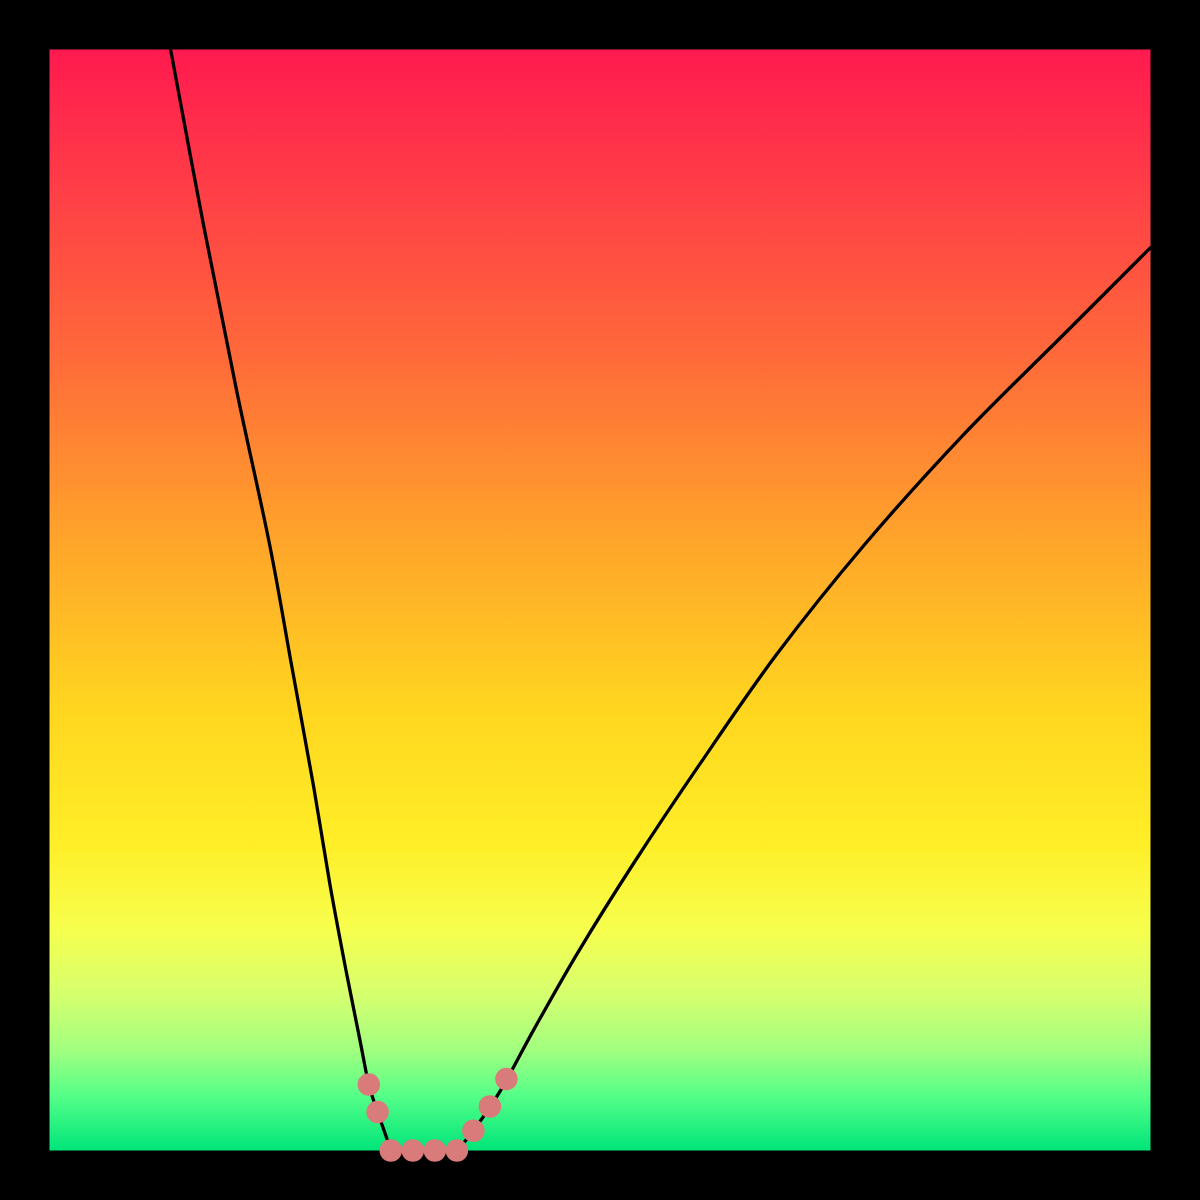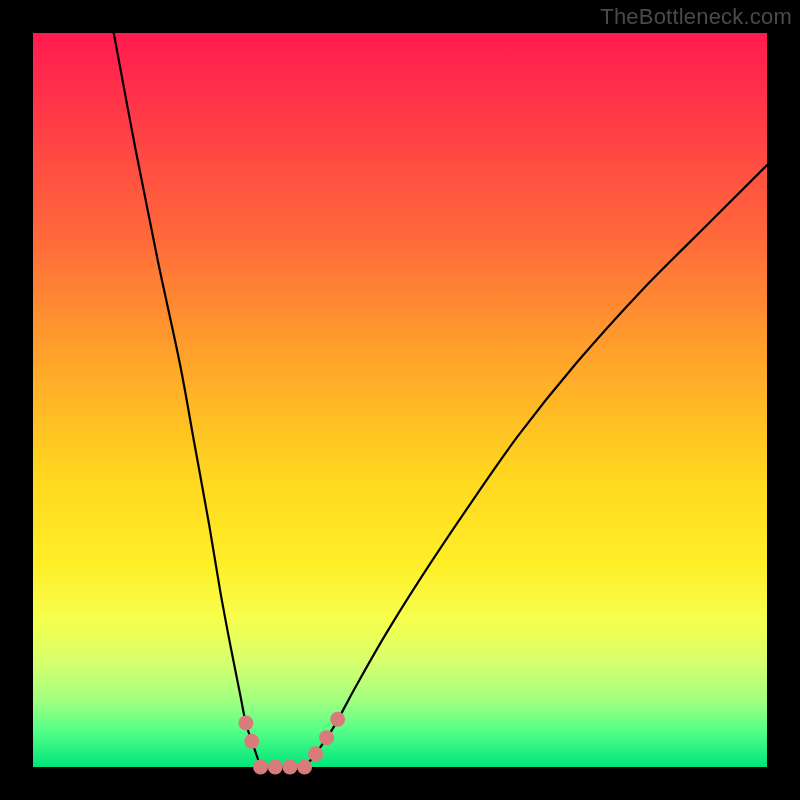--- a/index.html
+++ b/index.html
@@ -66,21 +66,20 @@
   .marker {
     fill: #d97b7b;
     stroke: none;
   }
 </style>
 </head>
 <body>
 
 <div class="stage">
 
-  <div class="attribution">TheBottleneck.com</div>
 
   <div class="plot-area">
     <svg class="curves" viewBox="0 0 734 734">
       <path id="left-curve" class="curve" d="M 80.74 0 C 84.41 19.57333333333334, 95.42 79.51666666666671, 102.76 117.44000000000005 C 110.10000000000001 155.3633333333334, 117.44000000000001 192.06333333333336, 124.78000000000002 227.54000000000002 C 132.12 263.01666666666665, 140.68333333333334 299.71666666666664, 146.8 330.29999999999995 C 152.91666666666669 360.88333333333327, 156.58666666666664 384.12666666666667, 161.48 411.04 C 166.37333333333333 437.9533333333334, 171.87833333333333 467.3133333333333, 176.16 491.78 C 180.44166666666666 516.2466666666667, 183.5 537.0433333333334, 187.17000000000002 557.84 C 190.84000000000003 578.6366666666667, 194.877 599.4333333333333, 198.18 616.56 C 201.483 633.6866666666666, 204.5413333333333 648.3666666666667, 206.98799999999997 660.6 C 209.43466666666663 672.8333333333334, 210.90266666666665 682.0083333333334, 212.85999999999999 689.96 C 214.81733333333332 697.9116666666666, 216.897 702.805, 218.732 708.31 C 220.567 713.8149999999999, 222.40200000000002 718.7083333333334, 223.87 722.99 C 225.338 727.2716666666666, 226.92833333333334 732.165, 227.54 734"></path>
       <path id="right-curve" class="curve" d="M 271.58 734 C 273.41499999999996 731.798, 277.6966666666667 727.5163333333334, 282.59000000000003 720.788 C 287.48333333333335 714.0596666666667, 294.2116666666667 704.8846666666667, 300.94 693.63 C 307.6683333333333 682.3753333333333, 314.39666666666665 668.5516666666666, 322.96 653.26 C 331.5233333333333 637.9683333333334, 341.31 620.23, 352.32 601.88 C 363.33 583.53, 375.5633333333334 563.9566666666666, 389.02000000000004 543.16 C 402.4766666666667 522.3633333333333, 417.1566666666667 500.34333333333336, 433.06 477.1 C 448.9633333333333 453.8566666666667, 466.09000000000003 428.1666666666667, 484.44 403.7 C 502.78999999999996 379.2333333333333, 522.3633333333333 354.76666666666665, 543.16 330.29999999999995 C 563.9566666666666 305.83333333333326, 587.2 280.1433333333333, 609.22 256.9 C 631.24 233.65666666666667, 654.4833333333333 211.63666666666668, 675.28 190.84000000000003 C 696.0766666666666 170.04333333333338, 724.2133333333334 141.90666666666667, 734 132.12"></path>
       <path id="valley-curve" class="curve" d="M 227.54 734 C 229.98666666666665 734, 237.32666666666665 734, 242.22 734 C 247.11333333333334 734, 252.00666666666666 734, 256.9 734 C 261.7933333333333 734, 269.1333333333333 734, 271.58 734"></path>
       <g id="markers">
           <circle cx="212.85999999999999" cy="689.96" r="7.5" class="marker"></circle>
           <circle cx="218.732" cy="708.31" r="7.5" class="marker"></circle>
           <circle cx="227.54" cy="734" r="7.5" class="marker"></circle>

